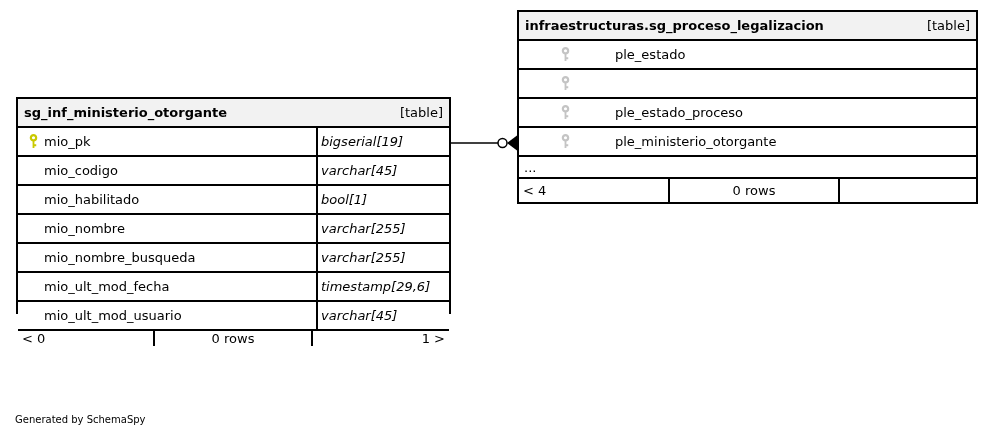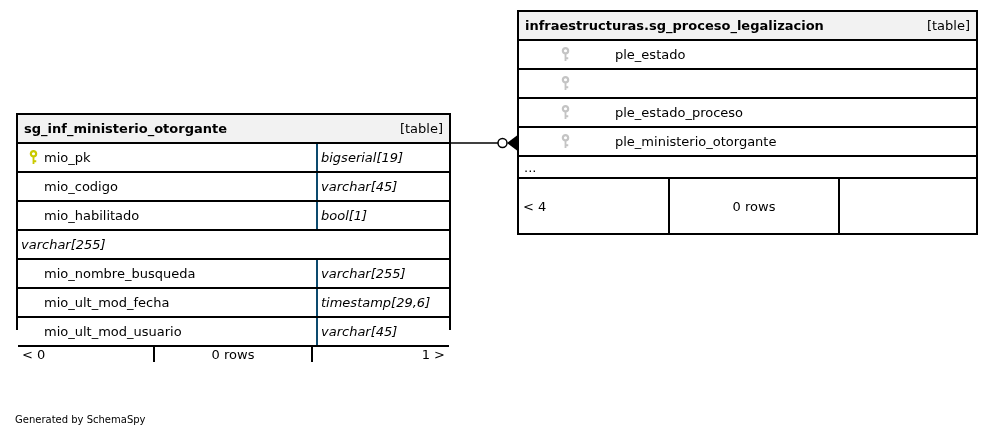--- a/index.html
+++ b/index.html
@@ -4,33 +4,33 @@
 <style>
   html,body{margin:0;padding:0;background:#ffffff;}
   .canvas{
     position:relative;width:993px;height:444px;background:#ffffff;overflow:hidden;
     font-family:"DejaVu Sans","Liberation Sans",sans-serif;font-size:13px;color:#000;
   }
   .entity{
     position:absolute;box-sizing:border-box;border:2px solid #000;background:#fff;
     display:flex;flex-direction:column;
   }
-  .entity-left{left:16px;top:97px;width:435px;height:217px;margin-top:16px;}
-  .entity-right{left:517px;top:10px;width:461px;height:225px;}
+  .entity-left{left:16px;top:97px;width:435px;height:217px;}
+  .entity-right{left:517px;top:10px;width:461px;height:194px;}
   .thead{
     box-sizing:border-box;height:29px;flex:0 0 29px;background:#f2f2f2;border-bottom:2px solid #000;
     display:flex;align-items:center;justify-content:space-between;padding:0 6px;
   }
   .thead .title{font-weight:bold;}
   .row{
     box-sizing:border-box;height:29px;flex:0 0 29px;border-bottom:2px solid #000;
     display:flex;align-items:stretch;background:#fff;
   }
   .cell{display:flex;align-items:center;box-sizing:border-box;}
-  .cell.name{flex:0 0 300px;border-right:2px solid #0c4a6e;}
+  .cell.name{flex:0 0 300px;border-right:2px solid #000000;}
   .entity-right .cell.name{flex:1 1 auto;border-right:none;margin-left:32px;}
   .cell.type{flex:1 1 auto;padding-left:3px;font-style:italic;}
   .keyslot{display:flex;align-items:center;box-sizing:border-box;flex:0 0 26px;padding-left:10px;}
   .entity-right .keyslot{flex:0 0 64px;padding-left:9px;}
   .key-icon{display:block;}
   .ellipsis-row{
     box-sizing:border-box;height:22px;flex:0 0 22px;border-bottom:2px solid #000;
     display:flex;align-items:center;padding-left:5px;background:#fff;
   }
   .tfoot{flex:1 1 auto;display:flex;align-items:stretch;background:#fff;}
@@ -77,20 +77,24 @@
 
     <div class="row">
       <span class="cell name">
           <span class="keyslot"></span>
           <span>mio_habilitado</span>
         </span>
       <span class="cell type">bool[1]</span>
     </div>
 
     <div class="row">
+      <span class="cell name">
+          <span class="keyslot"></span>
+          <span>mio_nombre</span>
+        </span>
       <span class="cell type">varchar[255]</span>
     </div>
 
     <div class="row">
       <span class="cell name">
           <span class="keyslot"></span>
           <span>mio_nombre_busqueda</span>
         </span>
       <span class="cell type">varchar[255]</span>
     </div>

